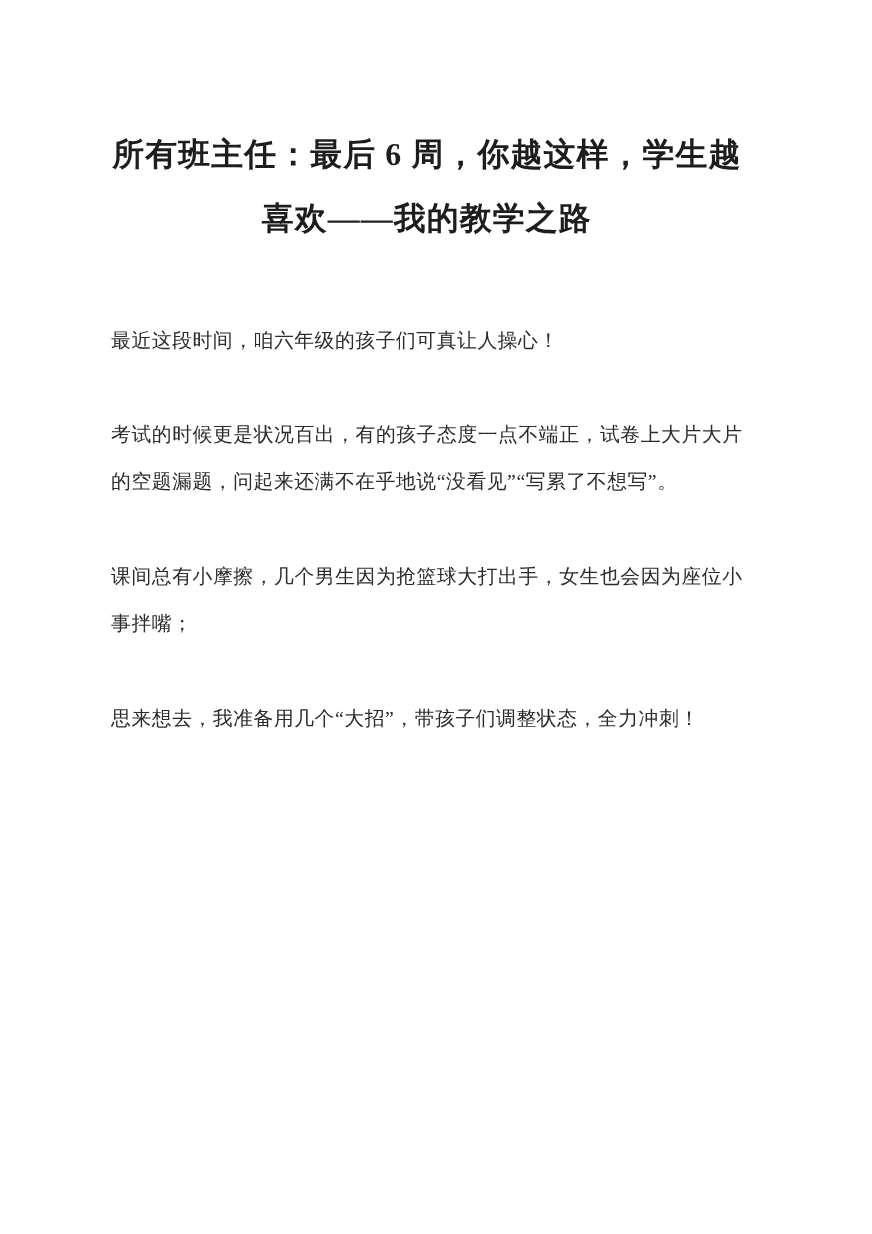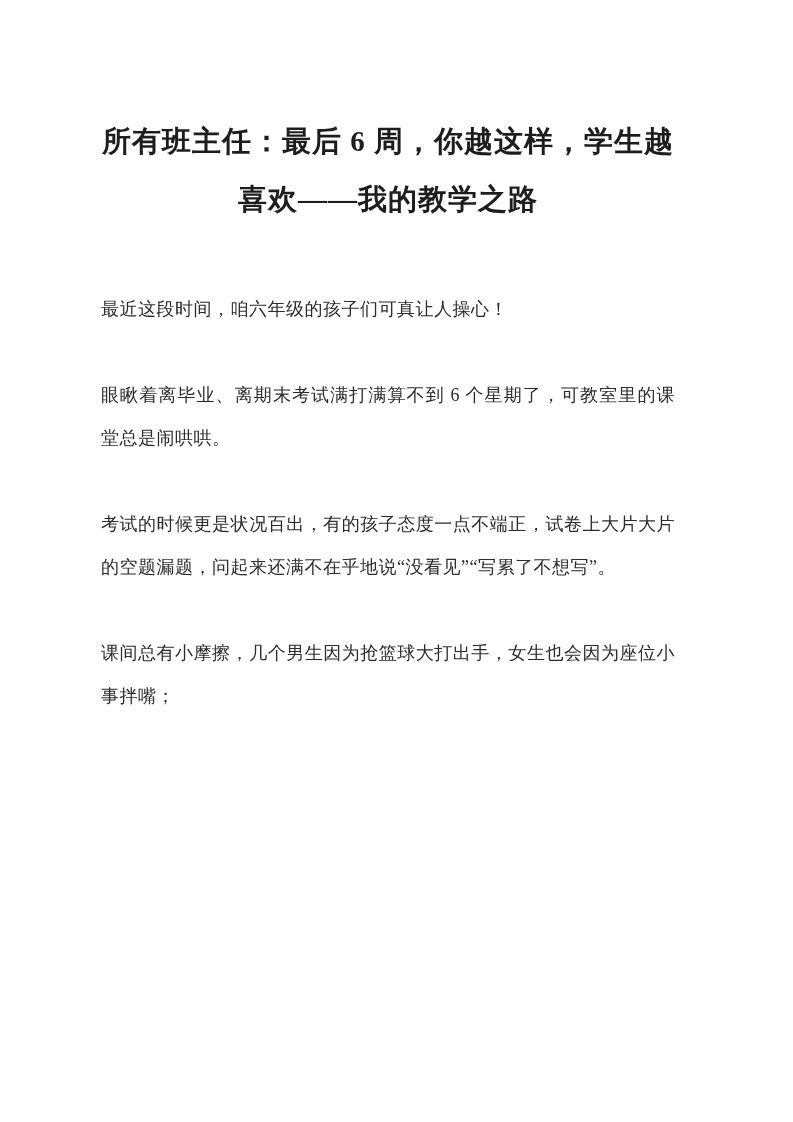--- a/index.html
+++ b/index.html
@@ -46,20 +46,20 @@
   }
 </style>
 </head>
 <body>
 
 <div class="page">
   <h1 class="doc-title">所有班主任：最后 6 周，你越这样，学生越喜欢——我的教学之路</h1>
 
   <p class="doc-paragraph">最近这段时间，咱六年级的孩子们可真让人操心！</p>
 
-  <p class="doc-paragraph">眼瞅着离毕业、离期末考试满打满算不到 6 个星期了，可教室里的课堂总是闹哄哄。</p>
 
   <p class="doc-paragraph">考试的时候更是状况百出，有的孩子态度一点不端正，试卷上大片大片的空题漏题，问起来还满不在乎地说“没看见”“写累了不想写”。</p>
 
   <p class="doc-paragraph">课间总有小摩擦，几个男生因为抢篮球大打出手，女生也会因为座位小事拌嘴；</p>
 
 
+  <p class="doc-paragraph">思来想去，我准备用几个“大招”，带孩子们调整状态，全力冲刺！</p>
 </div>
 
 </body></html>

